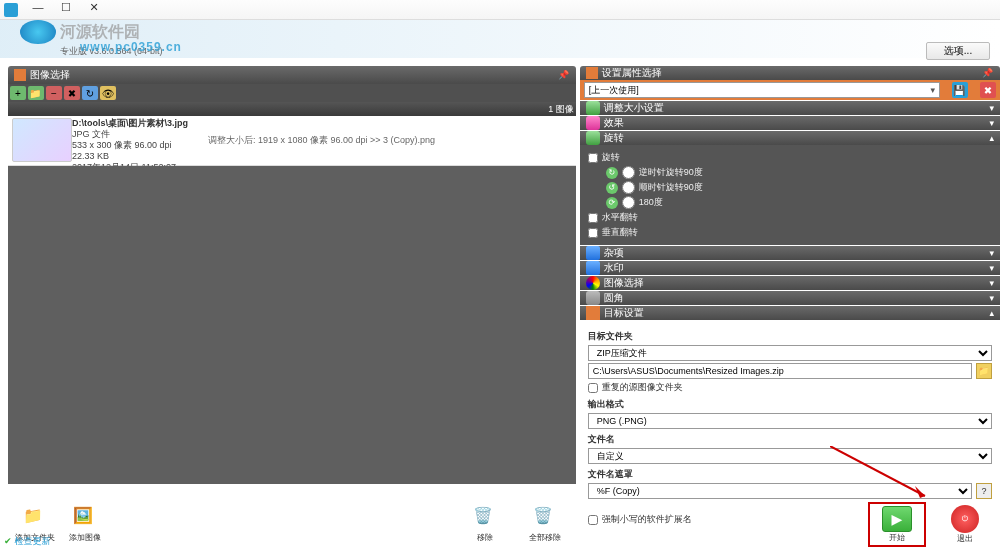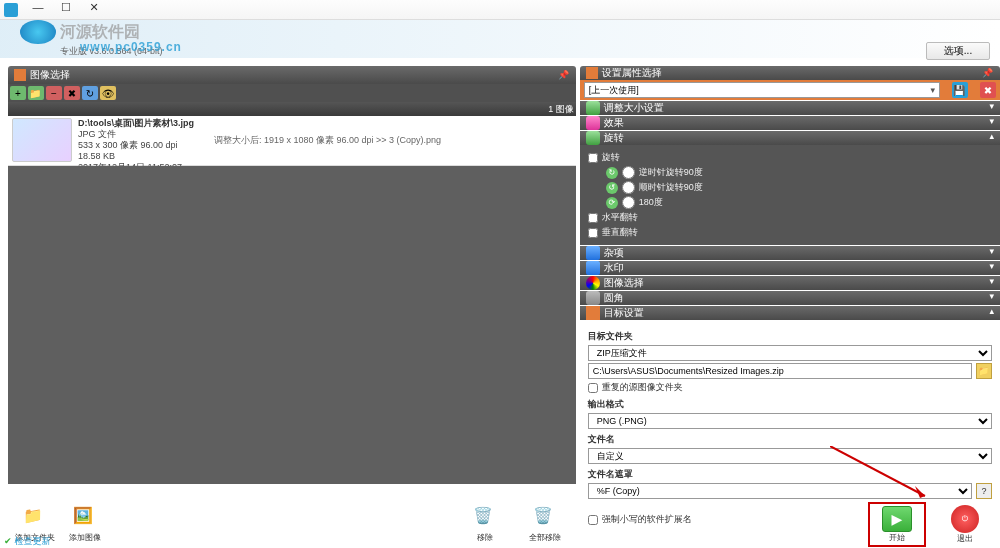--- a/index.html
+++ b/index.html
@@ -27,32 +27,32 @@
 .panel-header .pin { margin-left: auto; font-size: 9px; }
 .panel-header .ph-icon { width: 12px; height: 12px; margin-right: 4px; }
 
 .toolbar { height: 18px; background: #505050; display: flex; align-items: center; padding: 0 2px; gap: 2px; }
 .tb-btn { width: 16px; height: 14px; border-radius: 2px; cursor:pointer; display:flex; align-items:center; justify-content:center; font-size:10px;}
 
 .img-count { height: 14px; background: linear-gradient(#555,#3a3a3a); color: #fff; font-size: 9px; text-align: right; padding: 0 2px; line-height: 14px; }
 
 .img-item { height: 50px; background: #fff; display: flex; padding: 2px 4px; border-bottom: 1px solid #ddd; }
 .thumb { width: 60px; height: 44px; background: linear-gradient(135deg, #d0e8ff, #e8d0ff); border: 1px solid #ccc; border-radius: 2px; }
-.img-meta { margin-left: 6px; font-size: 9px; color: #444; line-height: 11px; }
+.img-meta { font-size: 9px; color: #444; line-height: 11px; }
 .img-meta .path { font-weight: bold; color: #333; }
 .img-resize { margin-left: 20px; font-size: 9px; color: #666; align-self: center; }
 
 .left-body { flex: 1; background: #5f5f5f; }
 
 .dropdown-row { height: 20px; background: #e27c3a; display: flex; align-items: center; padding: 2px 4px; gap: 12px; }
 .dropdown { flex: 1; height: 16px; background: #fff; border: 1px solid #999; font-size: 9px; padding: 0 4px; line-height: 14px; position: relative; }
 .dropdown::after { content: "▾"; position: absolute; right: 4px; top: 0; color: #555; font-size: 9px; }
 .dd-btn { width: 16px; height: 16px; background: #2a9fd6; border-radius: 2px; cursor: pointer; display:flex;align-items:center;justify-content:center;color:#fff;font-size:10px;}
 
-.accordion { height: 16px; background: linear-gradient(#6a6a6a, #4a4a4a); color: #fff; font-size: 10px; display: flex; padding: 0 6px; cursor: pointer; margin-top: 1px; }
+.accordion { height: 16px; background: linear-gradient(#6a6a6a, #4a4a4a); color: #fff; font-size: 10px; display: flex; align-items: center; padding: 0 6px; cursor: pointer; margin-top: 1px; }
 .accordion .a-icon { width: 14px; height: 14px; margin-right: 4px; display:flex;align-items:center;justify-content:center;}
 .accordion .chev { margin-left: auto; font-size: 9px; }
 
 .section-body { background: #555; padding: 4px 8px; color: #eee; font-size: 9px; }
 .chk-row { display: flex; align-items: center; gap: 4px; margin: 2px 0; }
 .chk-row input { width: 10px; height: 10px; }
 .rotate-opts { margin-left: 18px; }
 .rotate-opt { display: flex; align-items: center; gap: 4px; margin: 2px 0; }
 .rotate-opt .rot-icon { width: 12px; height: 12px; background: #6bc96b; border-radius: 50%; display:flex;align-items:center;justify-content:center;color:#fff;font-size:8px;}
 
@@ -119,21 +119,21 @@
       <div class="tb-btn" style="background:#60a0e0">↻</div>
       <div class="tb-btn" style="background:#e0c060">👁</div>
     </div>
     <div class="img-count">1 图像</div>
     <div class="img-item">
       <div class="thumb"></div>
       <div class="img-meta">
         <div class="path">D:\tools\桌面\图片素材\3.jpg</div>
         <div>JPG 文件</div>
         <div>533 x 300 像素 96.00 dpi</div>
-        <div>18.58 KB</div>
+        <div>22.33 KB</div>
         <div>2017年12月14日  11:52:07</div>
       </div>
       <div class="img-resize">调整大小后: 1919 x 1080 像素 96.00 dpi &gt;&gt; 3 (Copy).png</div>
     </div>
     <div class="left-body"></div>
   </div>
 
   <div class="right-panel">
     <div class="panel-header">
       <div class="ph-icon" style="background:#e27c3a"></div>

